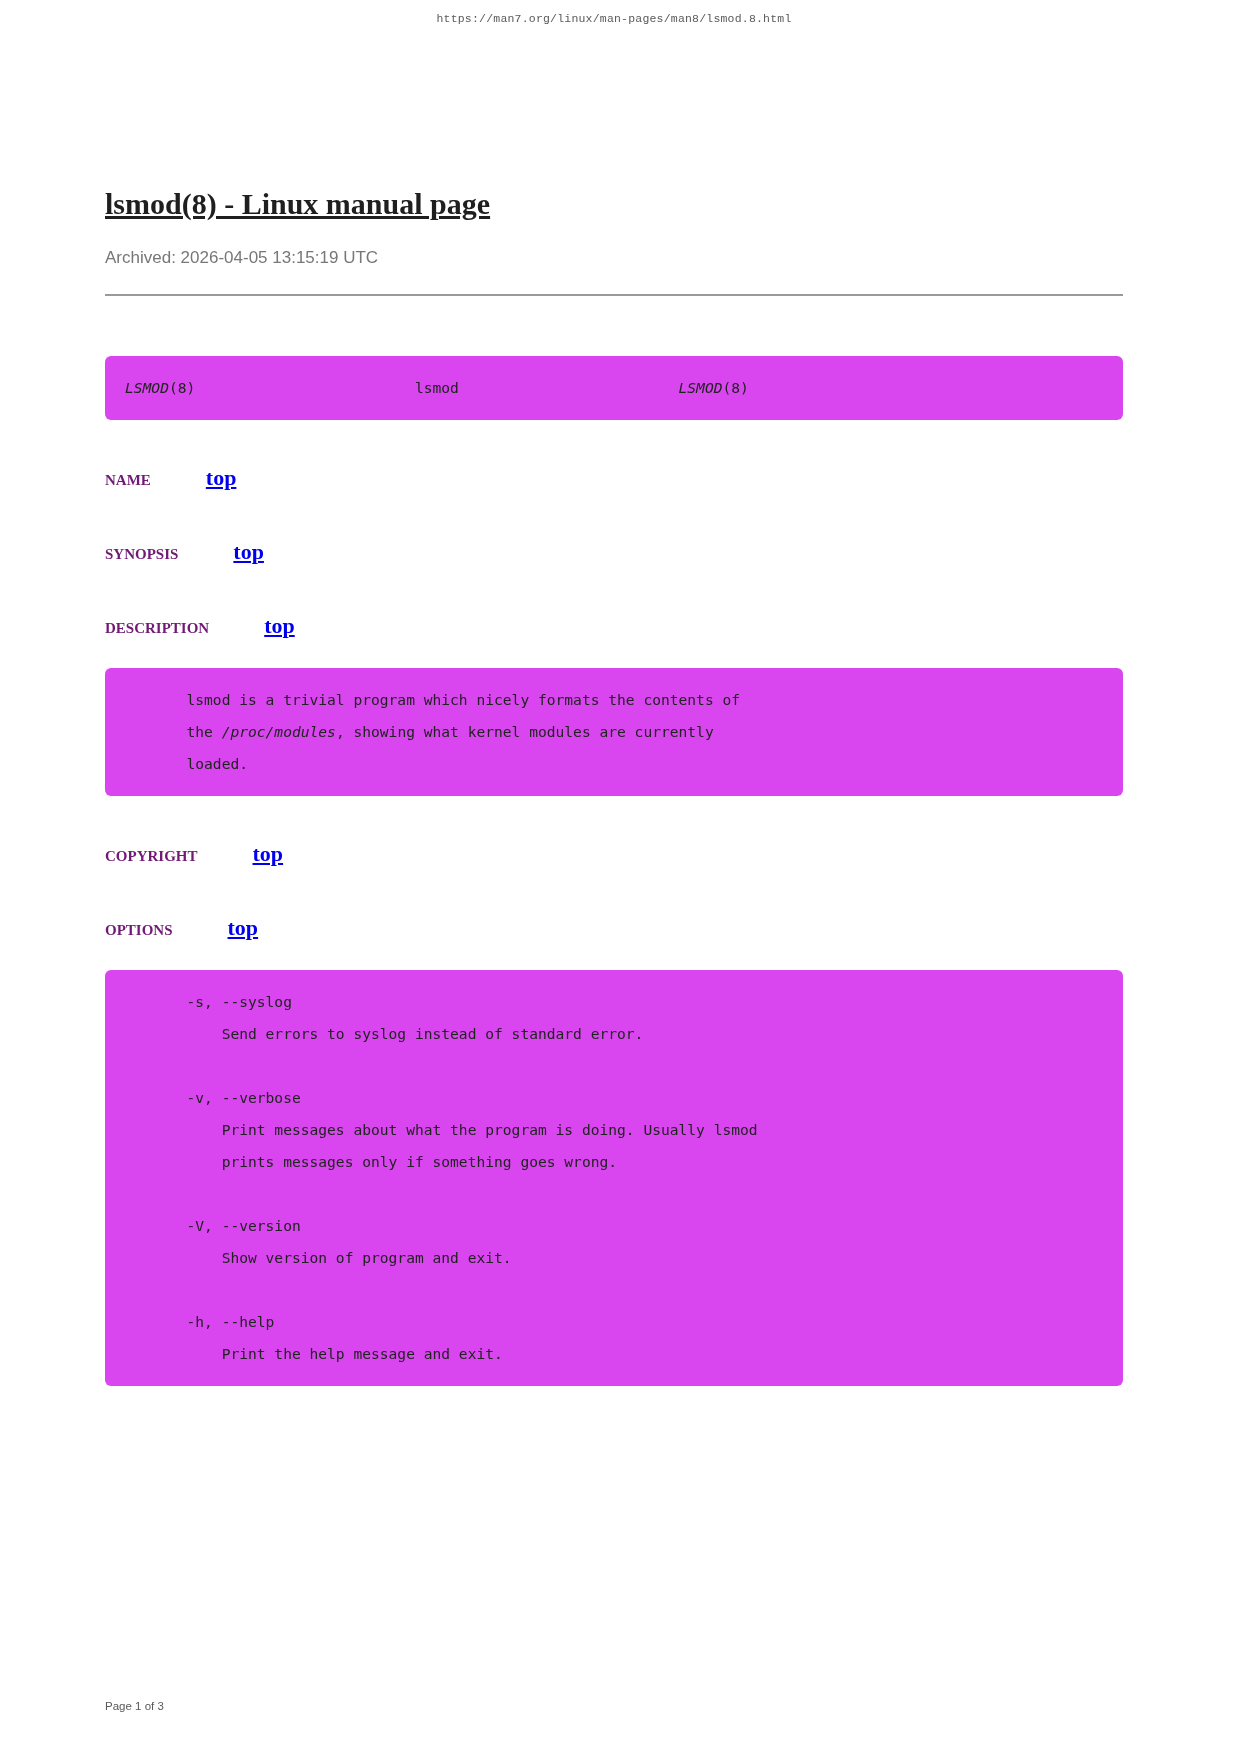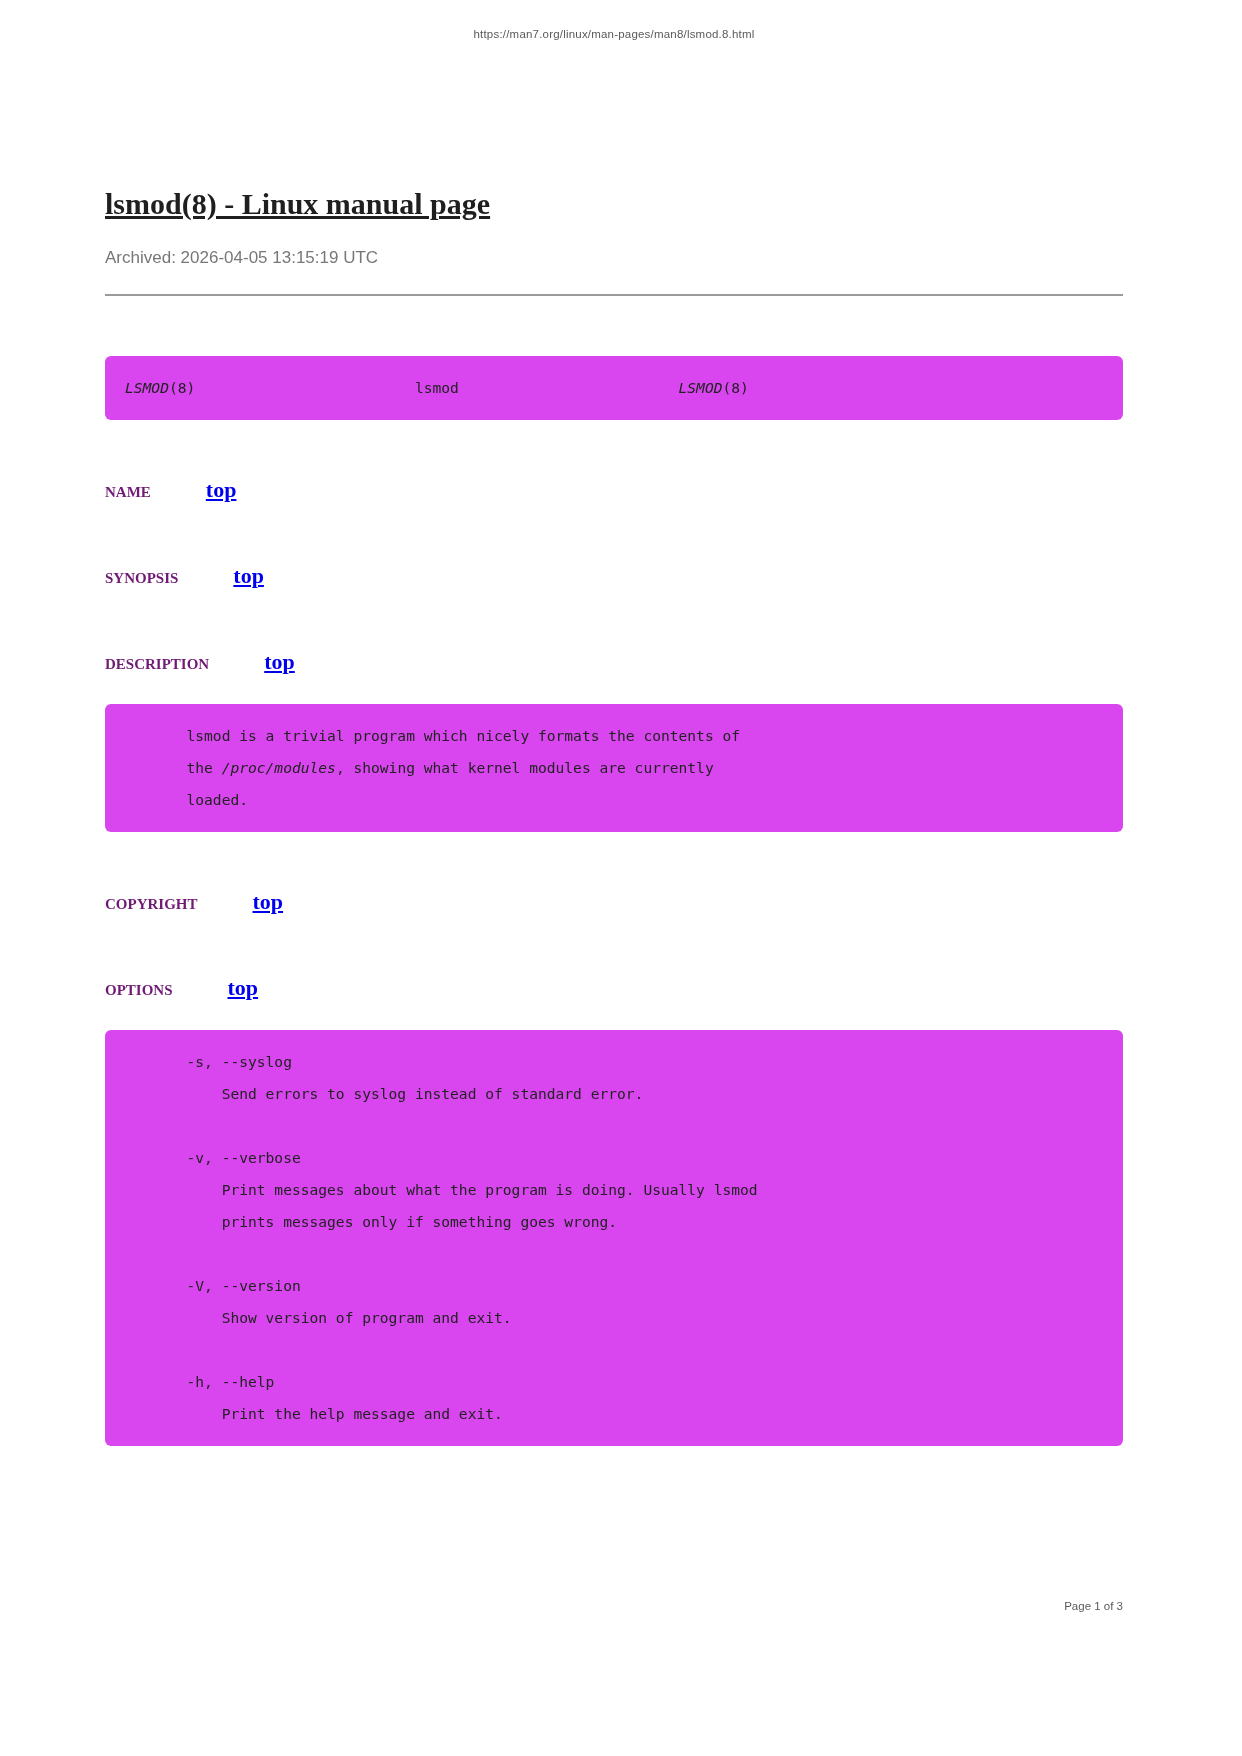--- a/index.html
+++ b/index.html
@@ -7,35 +7,35 @@
   body {
     width: 1242px;
     height: 1756px;
     position: relative;
     font-family: "Liberation Serif", serif;
     color: #1d1d1d;
     overflow: hidden;
   }
   .print-header {
     position: absolute;
-    top: 28px;
+    top: 12px;
     left: 105px;
     width: 1018px;
     text-align: center;
-    font-family: Liberation Sans, sans-serif;
+    font-family: Liberation Mono, monospace;
     font-size: 11.5px;
     color: #5a5a5a;
     letter-spacing: 0.2px;
   }
   .print-footer {
     position: absolute;
-    top: 1600px;
+    top: 1700px;
     left: 105px;
     width: 1018px;
-    text-align: right;
+    text-align: left;
     font-family: "Liberation Sans", sans-serif;
     font-size: 11.5px;
     color: #5a5a5a;
   }
   .content {
     position: absolute;
     left: 105px;
     top: 0;
     width: 1018px;
   }
@@ -90,21 +90,20 @@
   }
   .sec-head a.toplink {
     font-family: "Liberation Serif", serif;
     font-size: 22px;
     font-weight: bold;
     color: #0000ee;
     text-decoration: underline;
     margin-left: 55px;
     display: inline-block;
     cursor: pointer;
-    margin-top: 12px;
   }
   .section pre.manbox { margin-top: 26px; }
 </style>
 </head>
 <body>
 
 <div class="print-header">https://man7.org/linux/man-pages/man8/lsmod.8.html</div>
 
 <div class="content">
 

